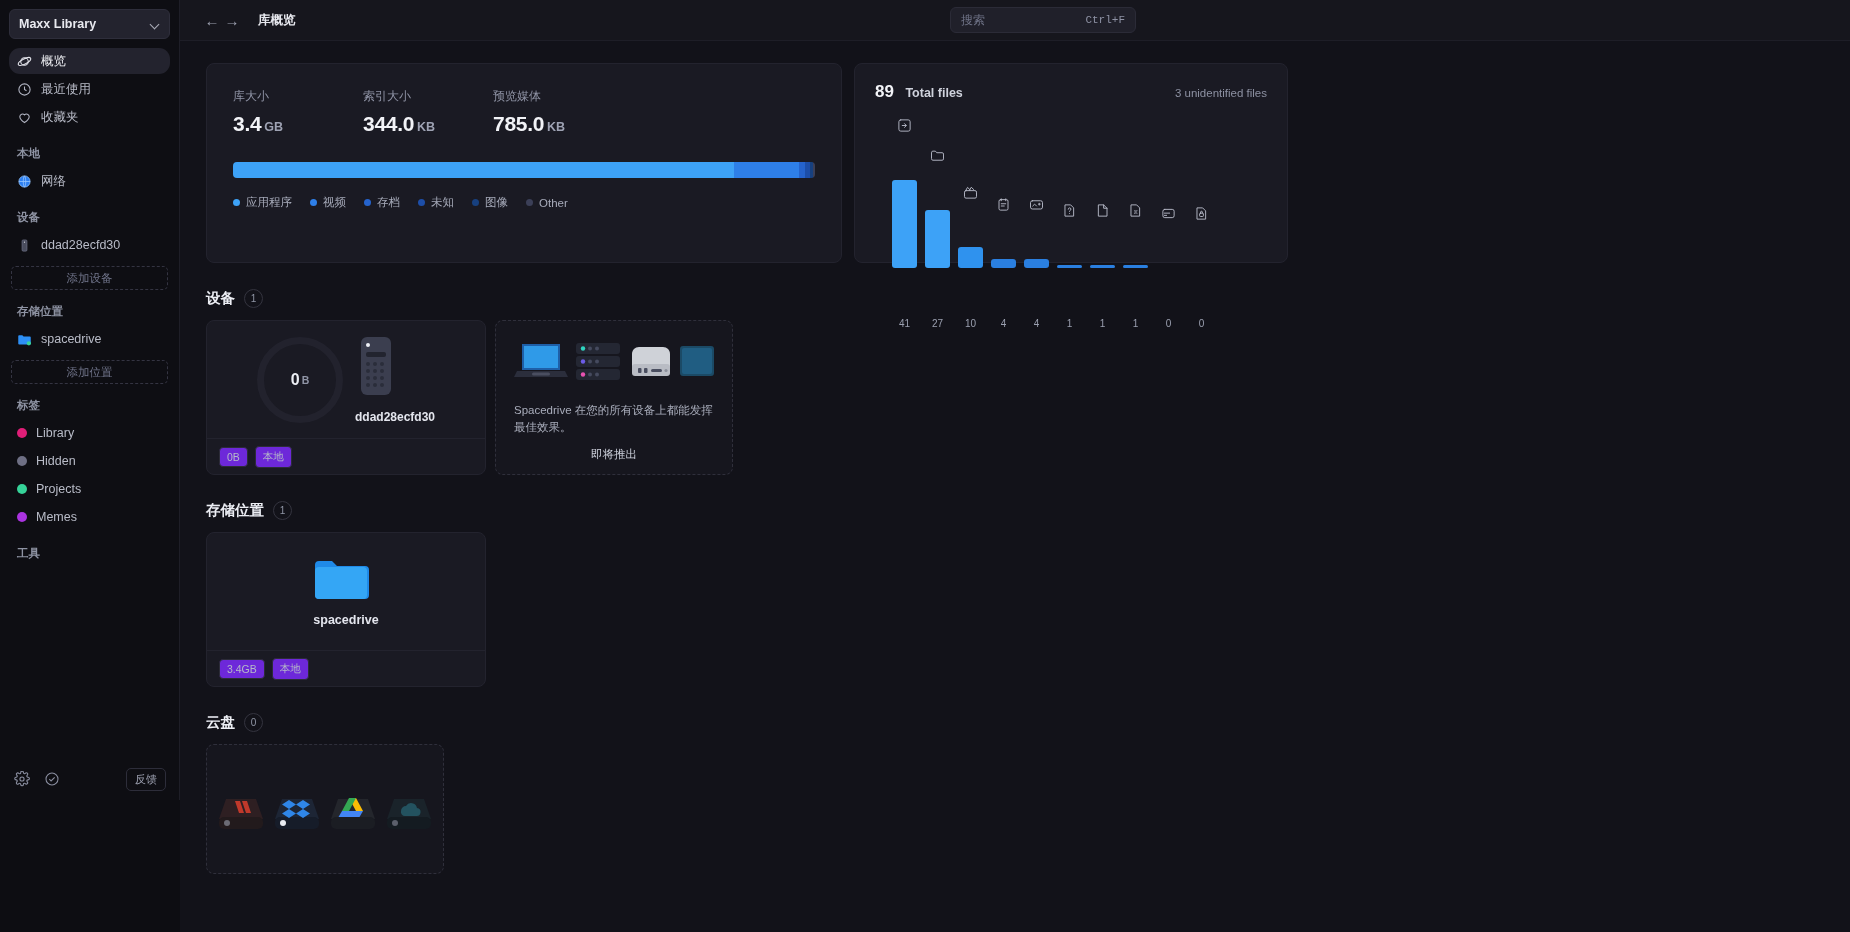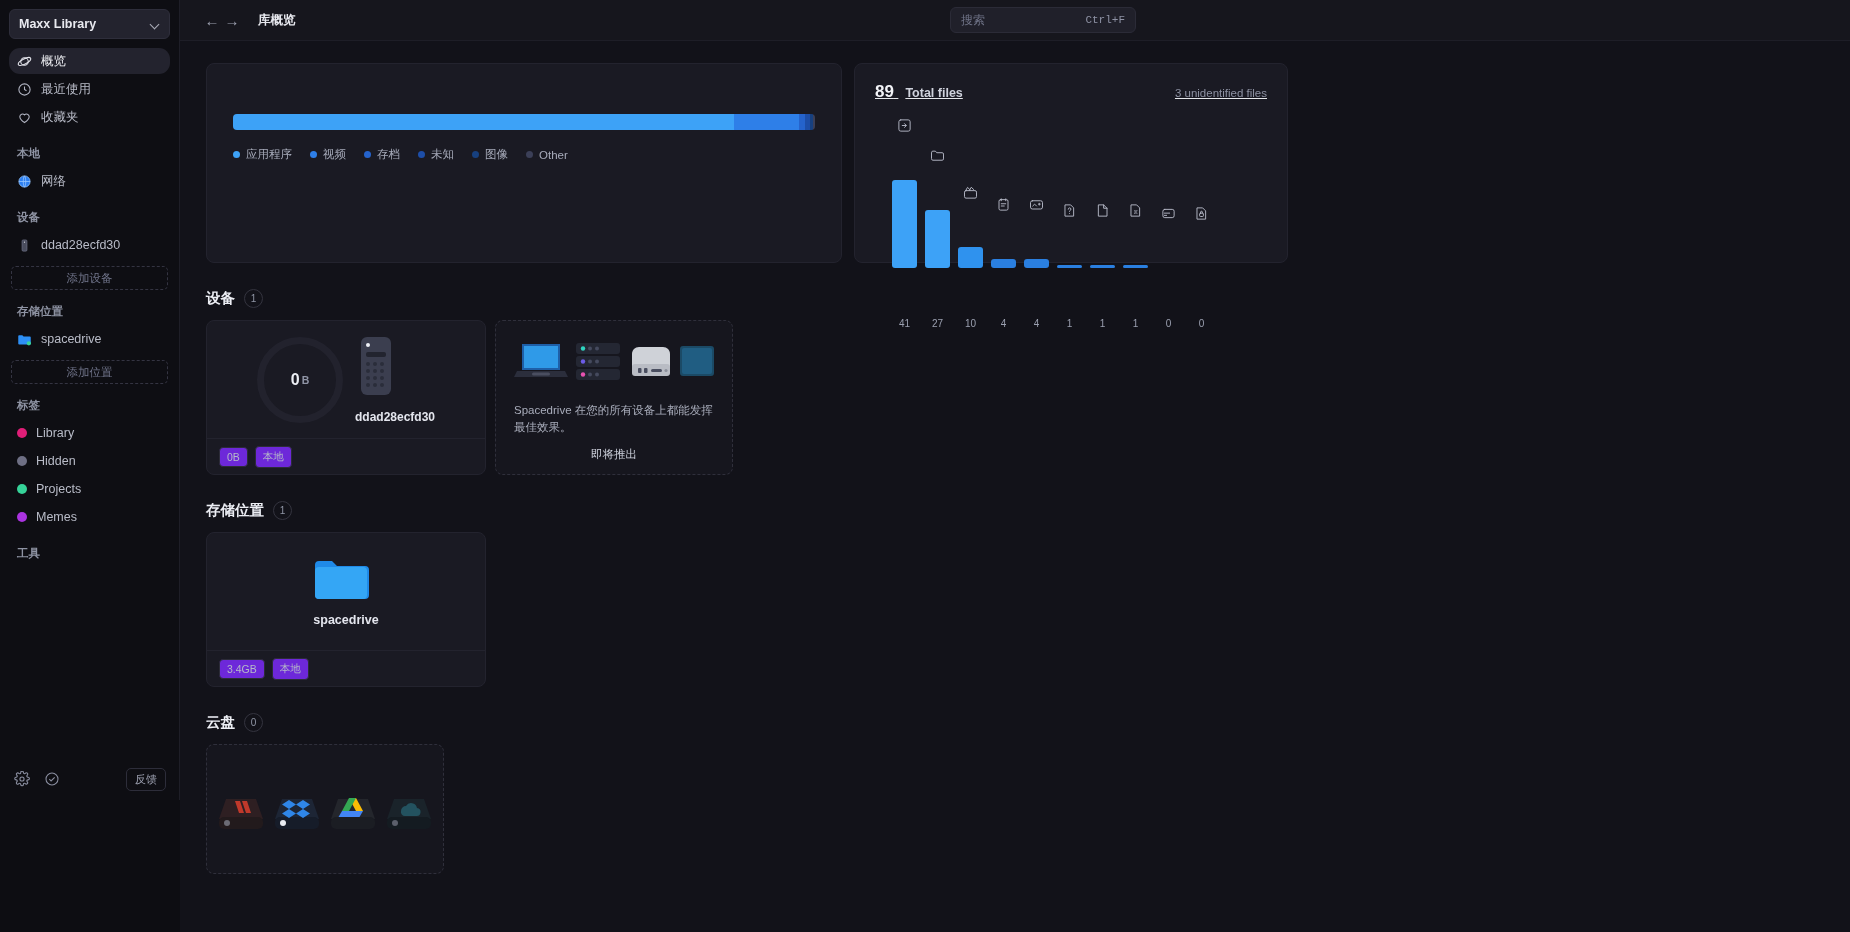--- a/index.html
+++ b/index.html
@@ -106,21 +106,21 @@
     margin-top: 26px; height: 16px; border-radius: 4px;
     background: #252531; display: flex; overflow: hidden;
   }
   .bar-seg { height: 100%; }
   .legend { display: flex; gap: 18px; margin-top: 17px; align-items: center; }
   .leg { display: flex; align-items: center; gap: 6px; font-size: 11.5px; color: #a7abba; }
   .leg .d { width: 7px; height: 7px; border-radius: 50%; }
 
   
   .files-card { width: 434px; height: 200px; padding: 18px 20px 14px 20px; display: flex; flex-direction: column; }
-  .files-head { display: flex; align-items: baseline; justify-content: space-between; text-decoration: underline; }
+  .files-head { display: flex; align-items: baseline; justify-content: space-between; }
   .files-total { font-size: 17px; font-weight: 700; color: #f2f3f7; }
   .files-total-lbl { font-size: 12.5px; font-weight: 600; color: #cfd2dc; margin-left: 7px; }
   .files-unid { font-size: 11.5px; color: #8d91a2; }
   .bars { flex: 1; display: flex; align-items: flex-end; gap: 0; padding: 14px 0 0 13px; }
   .barcol { width: 33px; display: flex; flex-direction: column; align-items: center; gap: 44px; }
   .bar-icon { height: 17px; margin-bottom: 3px; display: flex; align-items: flex-end; }
   .bar-rect { width: 25px; background: #3da2f7; border-radius: 3px; }
   .bar-num { font-size: 10px; color: #9ba0b0; margin-top: 6px; }
 
   
@@ -285,20 +285,40 @@
         <span class="ph">搜索</span>
         <span class="kbd">Ctrl+F</span>
       </div>
     </div>
 
     <div class="content">
 
       <div class="row1">
 
         <div class="card stats-card">
+          <div class="stats-row">
+            <div class="stat">
+              <div class="stat-label">库大小</div>
+              <div>
+                <span class="stat-val">3.4</span><span class="stat-unit">GB</span>
+              </div>
+            </div>
+            <div class="stat">
+              <div class="stat-label">索引大小</div>
+              <div>
+                <span class="stat-val">344.0</span><span class="stat-unit">KB</span>
+              </div>
+            </div>
+            <div class="stat wide">
+              <div class="stat-label">预览媒体</div>
+              <div>
+                <span class="stat-val">785.0</span><span class="stat-unit">KB</span>
+              </div>
+            </div>
+          </div>
           <div class="bar-track" id="usage-bar">
               <div class="bar-seg" style="width: 86%; background: rgb(61, 162, 247);"></div>
               <div class="bar-seg" style="width: 11.2%; background: rgb(46, 127, 232);"></div>
               <div class="bar-seg" style="width: 1%; background: rgb(37, 99, 204);"></div>
               <div class="bar-seg" style="width: 0.9%; background: rgb(29, 78, 168);"></div>
               <div class="bar-seg" style="width: 0.5%; background: rgb(23, 64, 127);"></div>
               <div class="bar-seg" style="width: 0.4%; background: rgb(59, 63, 87);"></div>
             </div>
           <div class="legend" id="legend">
               <div class="leg">

